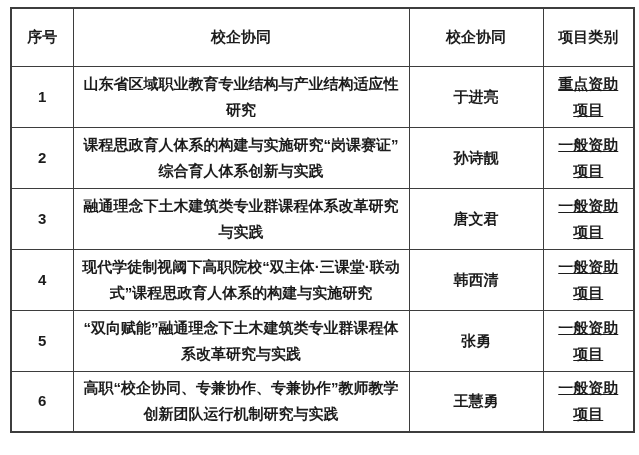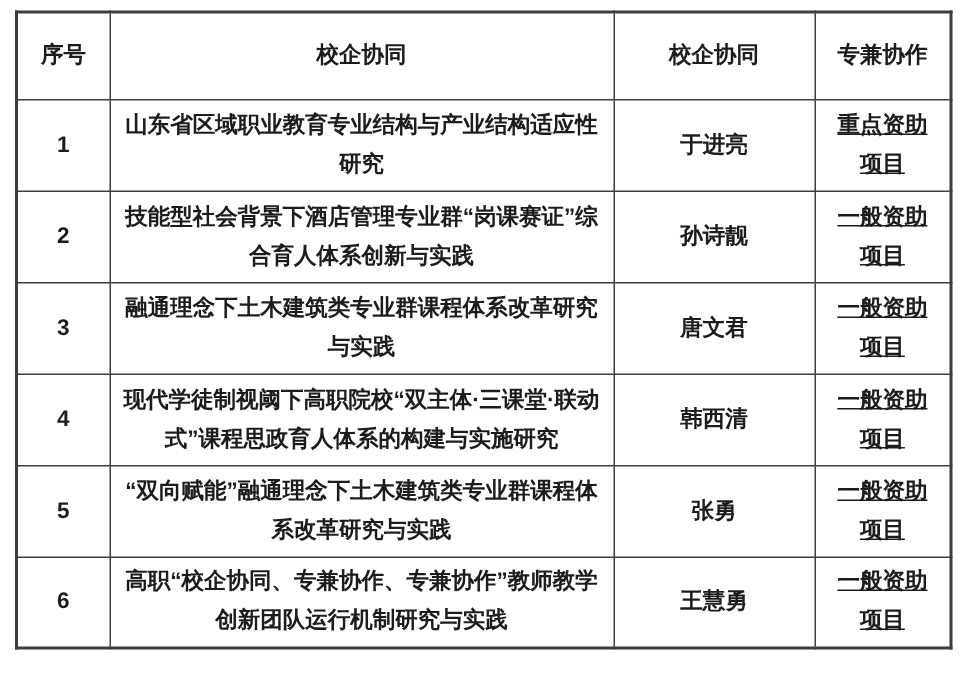--- a/index.html
+++ b/index.html
@@ -60,33 +60,33 @@
       <col class="c-no">
       <col class="c-name">
       <col class="c-leader">
       <col class="c-cat">
     </colgroup>
     <thead>
       <tr>
         <th>序号</th>
         <th>校企协同</th>
         <th>校企协同</th>
-        <th>专兼协作</th>
+        <th>项目类别</th>
       </tr>
     </thead>
     <tbody>
       <tr>
         <td class="cell-no">1</td>
         <td class="cell-name">山东省区域职业教育专业结构与产业结构适应性研究</td>
         <td class="cell-ldr">于进亮</td>
         <td class="cell-cat">重点资助项目</td>
       </tr>
       <tr>
         <td class="cell-no">2</td>
-        <td class="cell-name">技能型社会背景下酒店管理专业群“岗课赛证”综合育人体系创新与实践</td>
+        <td class="cell-name">课程思政育人体系的构建与实施研究“岗课赛证”综合育人体系创新与实践</td>
         <td class="cell-ldr">孙诗靓</td>
         <td class="cell-cat">一般资助项目</td>
       </tr>
       <tr>
         <td class="cell-no">3</td>
         <td class="cell-name">融通理念下土木建筑类专业群课程体系改革研究与实践</td>
         <td class="cell-ldr">唐文君</td>
         <td class="cell-cat">一般资助项目</td>
       </tr>
       <tr>

